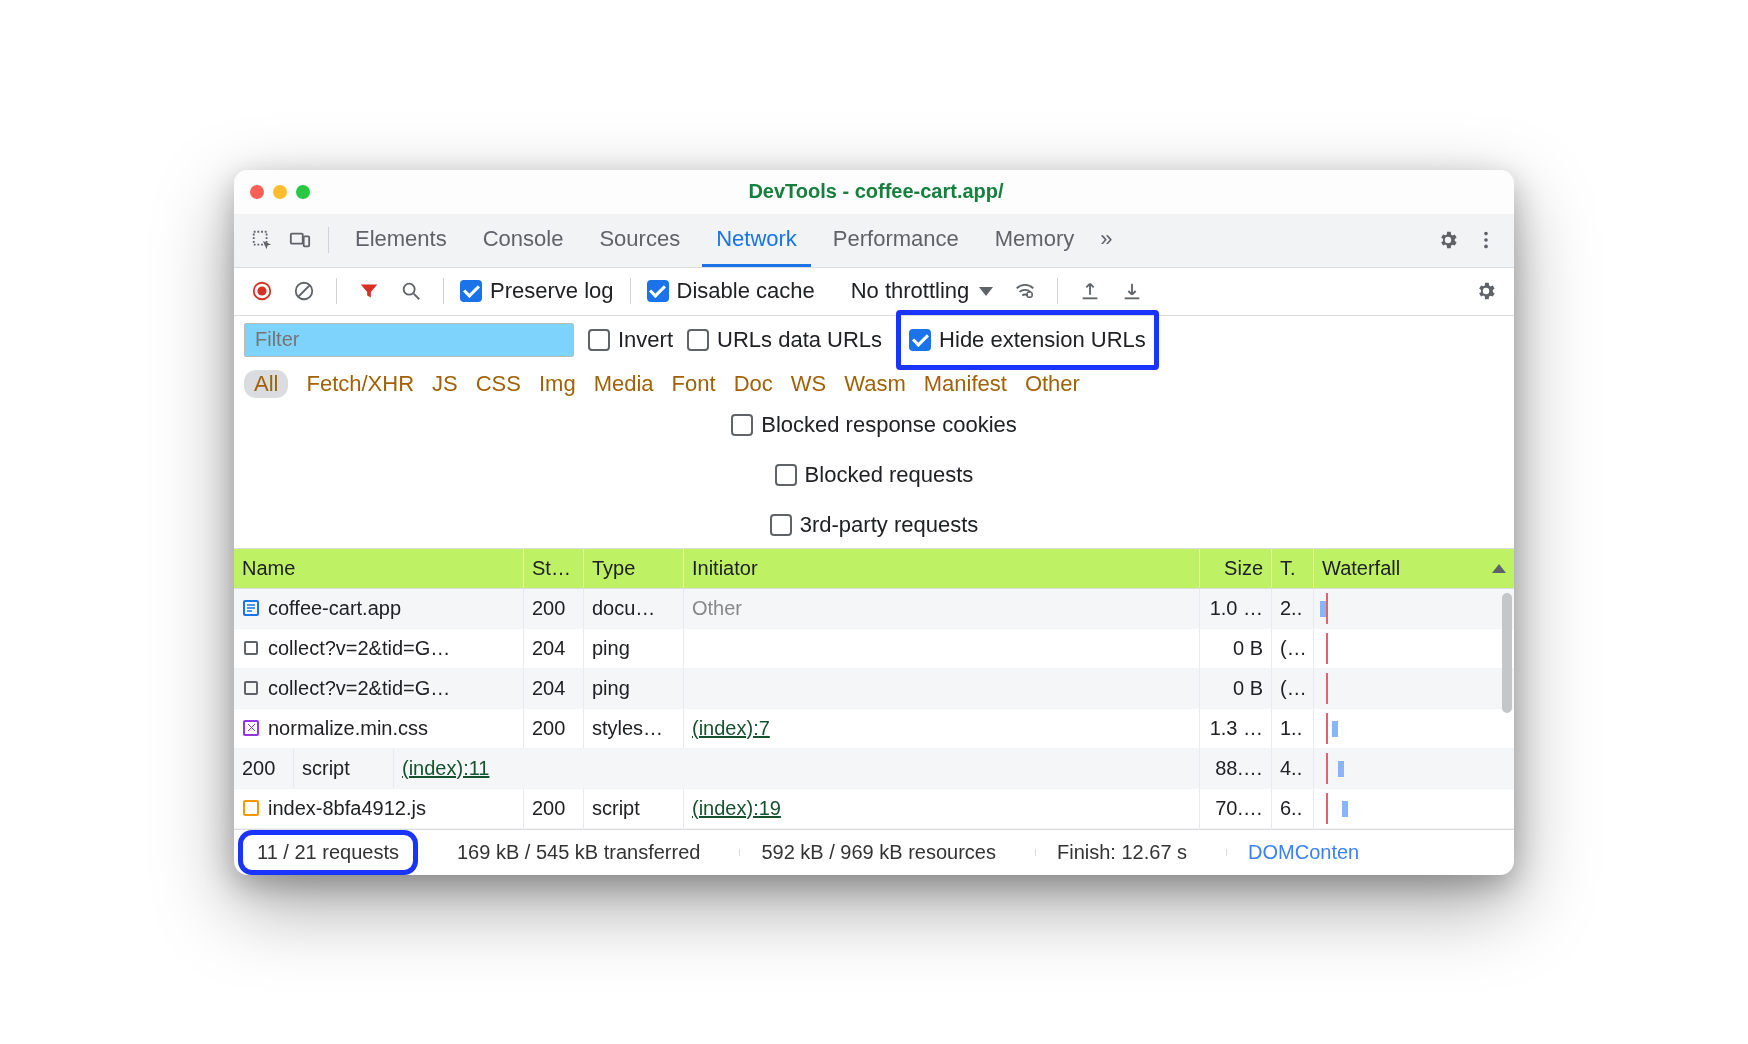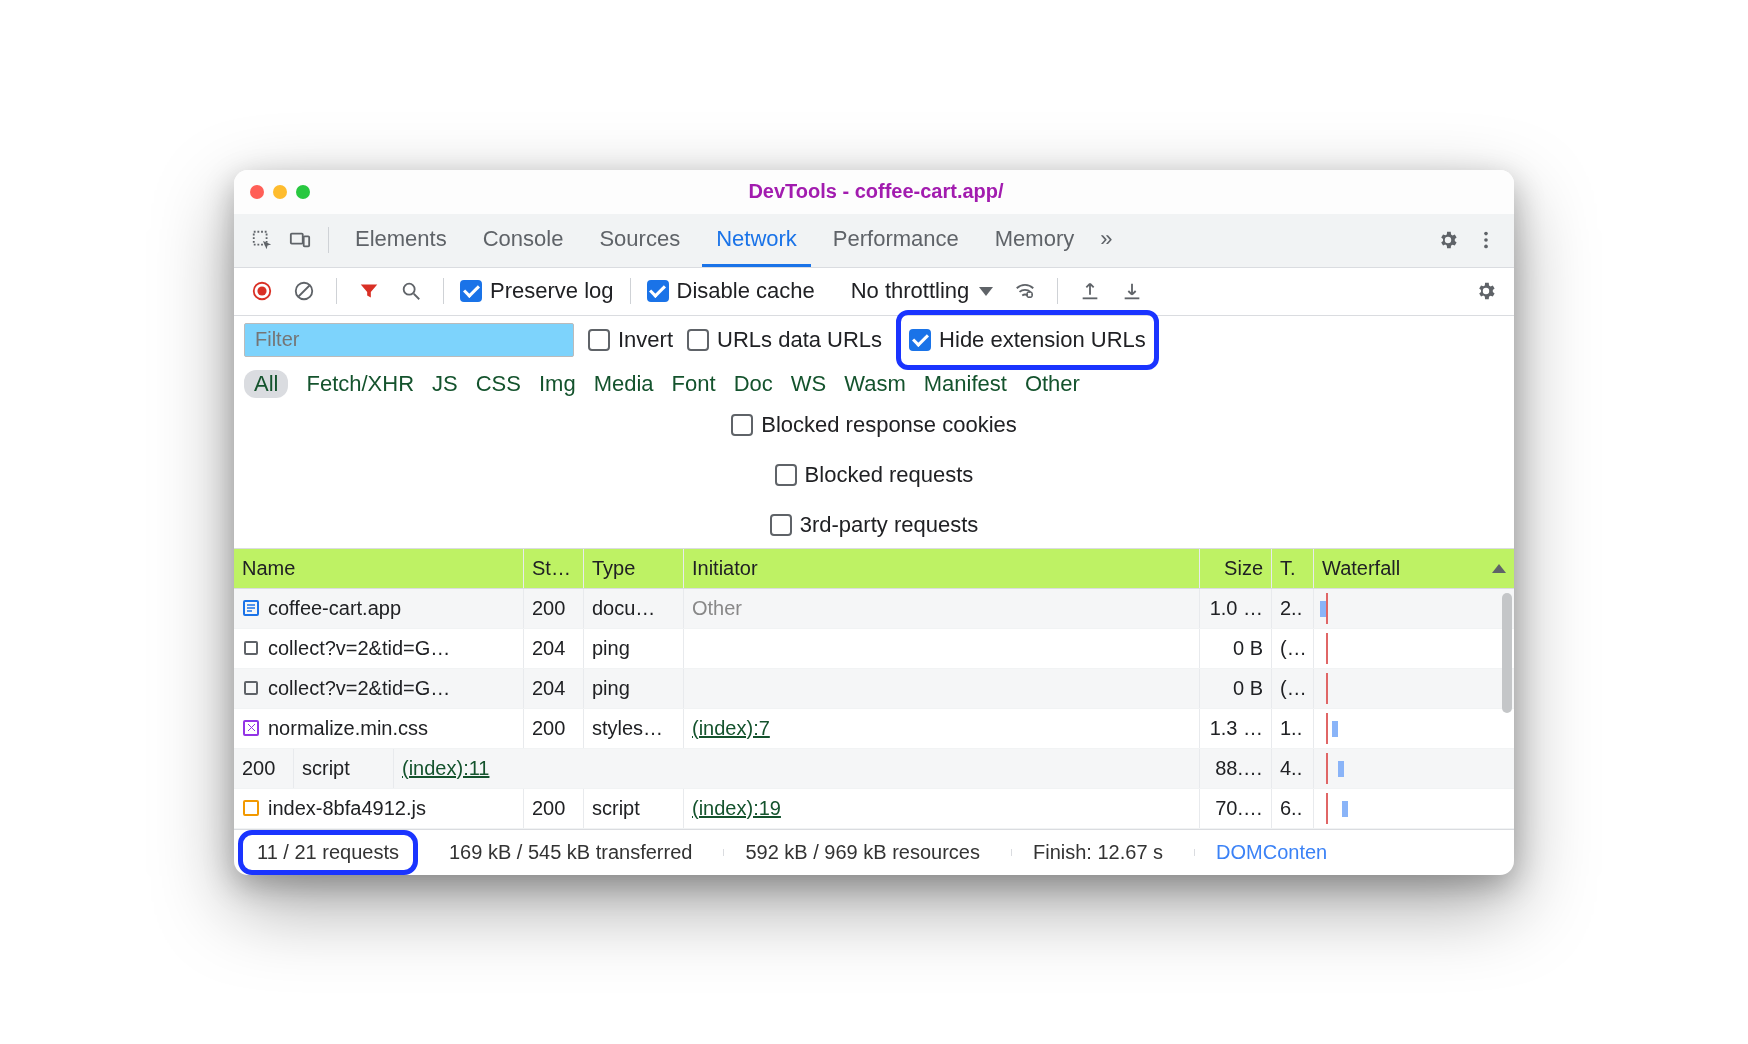--- a/index.html
+++ b/index.html
@@ -27,21 +27,21 @@
   height: 44px;
   padding: 0 16px;
   position: relative;
   background: #fdfdfd;
 }
 .traffic { display: flex; gap: 9px; }
 .traffic .dot { width: 14px; height: 14px; border-radius: 50%; }
 .dot.red { background: #ff5f57; }
 .dot.yellow { background: #febc2e; }
 .dot.green { background: #28c840; }
-.title { position: absolute; left: 4px; right: 0; text-align: center; font-weight: 600; font-size: 20px; color: #a21caf; }
+.title { position: absolute; left: 4px; right: 0; text-align: center; font-weight: 600; font-size: 20px; color: #15803d; }
 .tabs-row {
   display: flex;
   align-items: center;
   height: 54px;
   padding: 0 12px;
   border-bottom: 1px solid #dadce0;
   background: #f1f3f4;
   gap: 6px;
 }
 .icon-btn {
@@ -95,26 +95,26 @@
   align-items: center;
   height: 48px;
   padding: 0 10px;
   gap: 14px;
   border-bottom: 0;
 }
 .filter-input {
   width: 330px; height: 34px; border: 1px solid #bbb; border-radius: 2px; padding: 0 10px; font-size: 20px; color:#5f6368; background:#7dd3fc;
 }
 .highlight {
-  border: 5px solid #1a34ff; border-radius: 12px; padding: 12px 8px; display:inline-flex; align-items:flex-end; gap:8px;
+  border: 5px solid #1a34ff; border-radius: 4px; padding: 12px 8px; display:inline-flex; align-items:flex-end; gap:8px;
 }
 .filter-types {
   display: flex; align-items: center; gap: 18px; padding: 6px 10px 10px; font-size: 22px; flex-wrap: wrap;
 }
-.ftype { cursor:pointer; color:#14532d; }
+.ftype { cursor:pointer; color:#a16207; }
 .ftype.active { background:#dadce0; border-radius:12px; padding:1px 10px; }
 .toolbar4 {
   display:flex; align-items:center; gap:24px; padding: 4px 10px 10px; border-bottom: 1px solid #dadce0; flex-direction: column;
 }
 .table { width: 100%; }
 .thead { display:flex; align-items:center; height:40px; border-bottom:1px solid #dadce0; background:#bef264; font-size:20px; color:#202124; }
 .th, .td { padding: 0 8px; display:flex; align-items:center; overflow:hidden; white-space:nowrap; text-overflow:ellipsis; border-right:1px solid #e8eaed; height:100%; }
 .c-name { width: 290px; }
 .c-st { width: 60px; }
 .c-type { width: 100px; }
@@ -126,21 +126,21 @@
 .tbody { max-height: 240px; overflow-y:auto; position:relative; }
 .trow { display:flex; height:40px; border-bottom:1px solid #f1f3f4; font-size:20px; }
 .trow:nth-child(odd) { background:#fff; }
 .trow:nth-child(even) { background:#f5f6f7; }
 .fileicon { width:18px; height:18px; margin-right:8px; flex-shrink:0; }
 .link { color:#14532d; text-decoration:underline; cursor:pointer; }
 .init-other { color:#888; }
 .wf-bar { position:absolute; top:12px; height:16px; background:#8ab4f8; }
 .wf-line { position:absolute; top:4px; bottom:4px; width:2px; background:#e06666; }
 .statusbar {
-  display:flex; align-items:center; height:46px; border-top:1px solid #dadce0; font-size:20px; color:#333; padding:0 10px; gap:9px;
+  display:flex; align-items:center; height:46px; border-top:1px solid #dadce0; font-size:20px; color:#333; padding:0 10px; gap:17px;
 }
 .statusbar .seg { padding: 0 22px; position:relative; }
 .statusbar .seg + .seg::before { content:""; position:absolute; left:0; top:8px; bottom:8px; width:1px; background:#dadce0; }
 .status-highlight { border:5px solid #1a34ff; border-radius:14px; padding:6px 14px; margin-left:-6px; }
 .domlink { color:#3b82f6; }
 .scrollbar { position:absolute; right:2px; top:4px; width:10px; height:120px; background:#c4c6c8; border-radius:5px; }
 </style>
 </head>
 <body>
 

